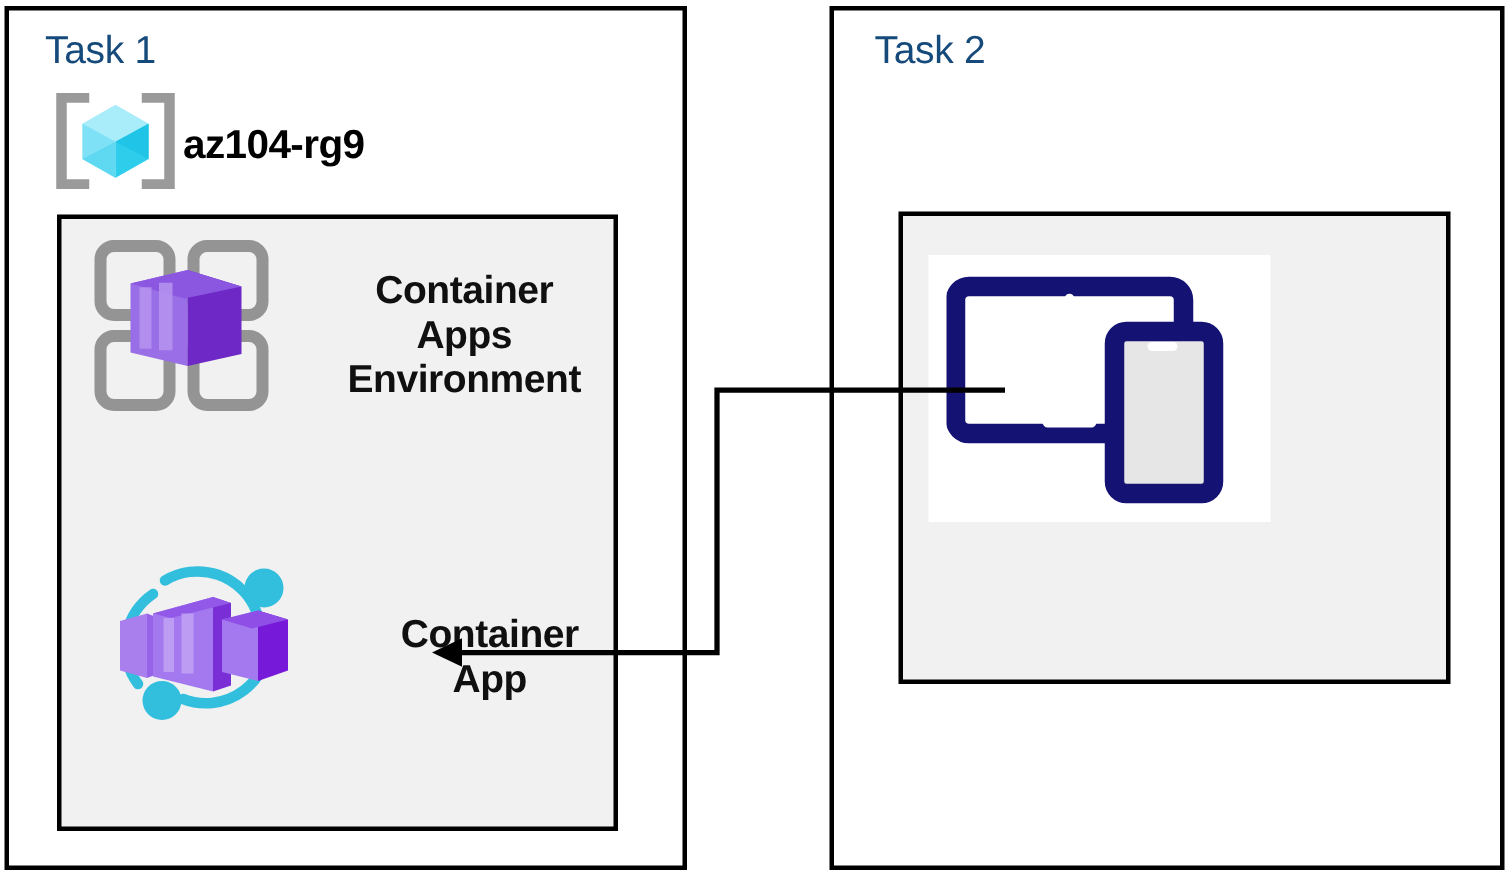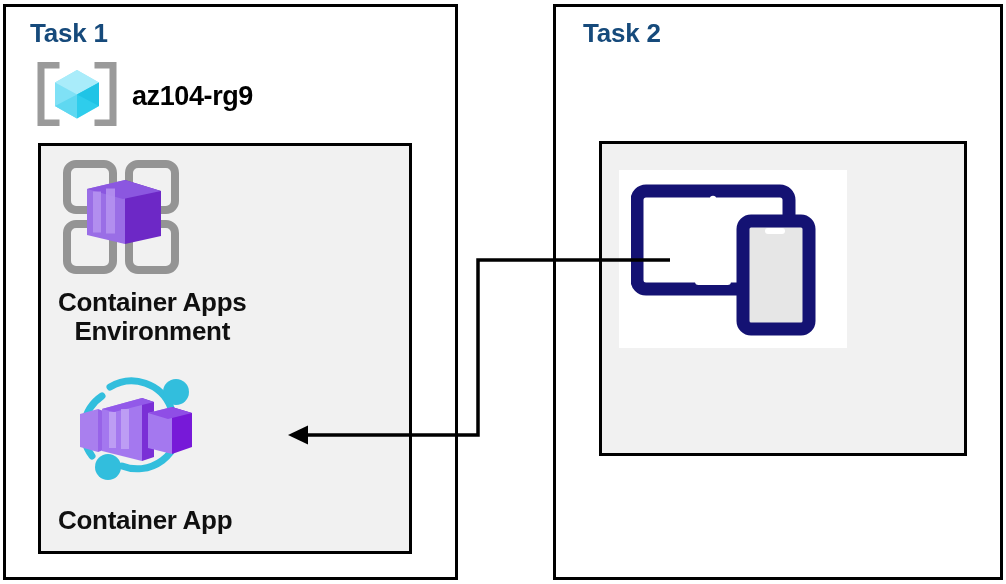--- a/index.html
+++ b/index.html
@@ -27,36 +27,36 @@
     box-sizing: border-box;
     border: 3px solid #000000;
     background: #ffffff;
   }
   #panel-task1 { left: 3px;   top: 4px; width: 455px; height: 576px; }
   #panel-task2 { left: 553px; top: 4px; width: 450px; height: 576px; }
 
   .task-title {
     position: absolute;
     font-size: 26px;
-    font-weight: bold;
+    font-weight: normal;
     color: #164a7b;
     letter-spacing: -0.2px;
     white-space: nowrap;
   }
   #title-task1 { left: 30px;  top: 18px; }
   #title-task2 { left: 583px; top: 18px; }
 
   
   #rg-row {
     position: absolute;
     left: 36px;
     top: 62px;
     display: flex;
     align-items: center;
-    gap: 14px;
+    gap: 4px;
   }
   #rg-label {
     font-size: 27px;
     font-weight: bold;
     color: #000000;
     white-space: nowrap;
     letter-spacing: -0.4px;
   }
 
   
@@ -66,22 +66,22 @@
     border: 3px solid #000000;
     background: #f1f1f1;
   }
   #box-env  { left: 38px;  top: 143px; width: 374px; height: 411px; }
   #box-test { left: 599px; top: 141px; width: 368px; height: 315px; }
 
   
   .node {
     position: absolute;
     display: flex;
-    flex-direction: column;
-    align-items: flex-start;
+    align-items: center;
+    gap: 43px;
   }
   #node-env  { left: 58px;  top: 158px; width: 334px; }
   #node-app  { left: 58px;  top: 368px; width: 334px; }
   #node-test { left: 619px; top: 170px; width: 328px; }
 
   .node-label {
     font-size: 26px;
     font-weight: bold;
     color: #101010;
     text-align: center;

